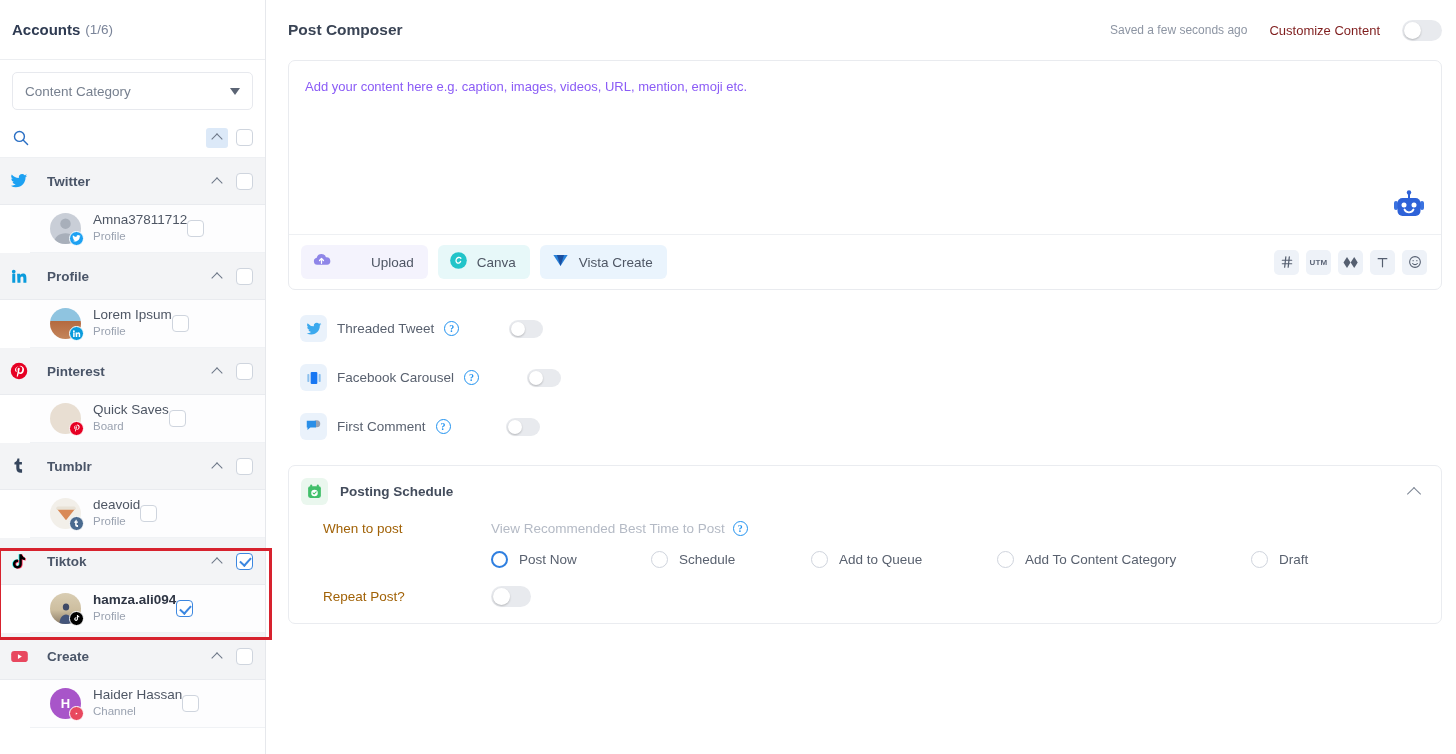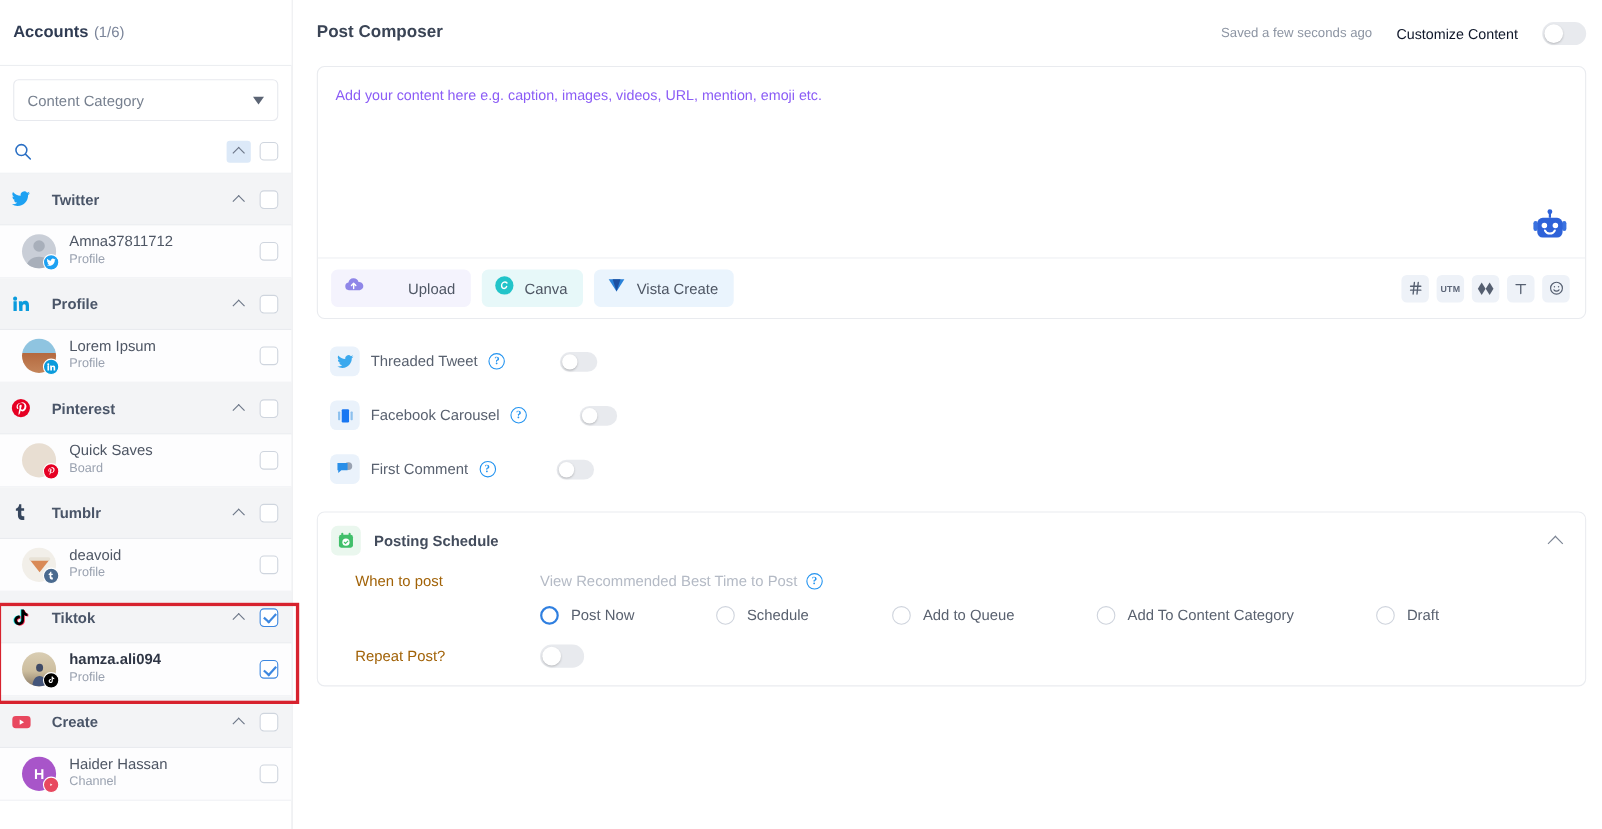--- a/index.html
+++ b/index.html
@@ -73,22 +73,22 @@
 
   .plat-row {
     height: 47px; display: flex; align-items: center; justify-content: space-between;
     padding: 0 12px 0 9px; background: #f3f4f6; border-bottom: 1px solid #e9ebef;
   }
   .plat-left { display: flex; align-items: center; gap: 18px; }
   .plat-name { font-size: 13.5px; font-weight: bold; color: #4a5568; }
   .plat-ico { width: 20px; height: 20px; display: flex; align-items: center; justify-content: center; }
 
   .acct-row {
-    height: 48px; display: flex; align-items: center; justify-content: space-between;
-    padding: 0 12px 0 20px; background: #fdfdfe; border-bottom: 1px solid #f0f2f5;
+    height: 48px; display: flex; align-items: center; justify-content: flex-start;
+    padding: 0 12px 0 20px; background: #fdfdfe; border-bottom: 1px solid #f0f2f5; margin-left: 30px;
   }
   .acct-left { display: flex; align-items: center; gap: 12px; }
   .avatar-wrap { position: relative; width: 31px; height: 31px; flex: none; }
   .avatar {
     width: 31px; height: 31px; border-radius: 50%; overflow: hidden;
     background: #cfd4dc; display: block;
   }
   .badge {
     position: absolute; right: -3px; bottom: -2px; width: 15px; height: 15px;
     border-radius: 50%; border: 1.5px solid #fff; display: flex;
@@ -105,21 +105,21 @@
 
   
   .main { flex: 1; height: 754px; background: #ffffff; display: flex; flex-direction: column; }
   .main-header {
     height: 60px; display: flex; align-items: center; justify-content: space-between;
     padding: 0 14px 0 22px;
   }
   .page-title { font-size: 15.5px; font-weight: bold; color: #3a4455; }
   .hdr-right { display: flex; align-items: center; gap: 22px; }
   .saved-text { font-size: 12px; color: #8d95a3; }
-  .cust-label { font-size: 13px; color: #0f172a; }
+  .cust-label { font-size: 13px; color: #7f1d1d; }
 
   .toggle {
     width: 34px; height: 18px; border-radius: 10px; background: #e8eaee;
     position: relative; cursor: pointer; flex: none;
   }
   .toggle .knob {
     position: absolute; left: 2px; top: 2px; width: 14px; height: 14px;
     border-radius: 50%; background: #ffffff; box-shadow: 0 1px 2px rgba(0,0,0,.22);
   }
   .toggle.lg { width: 40px; height: 21px; border-radius: 12px; }

